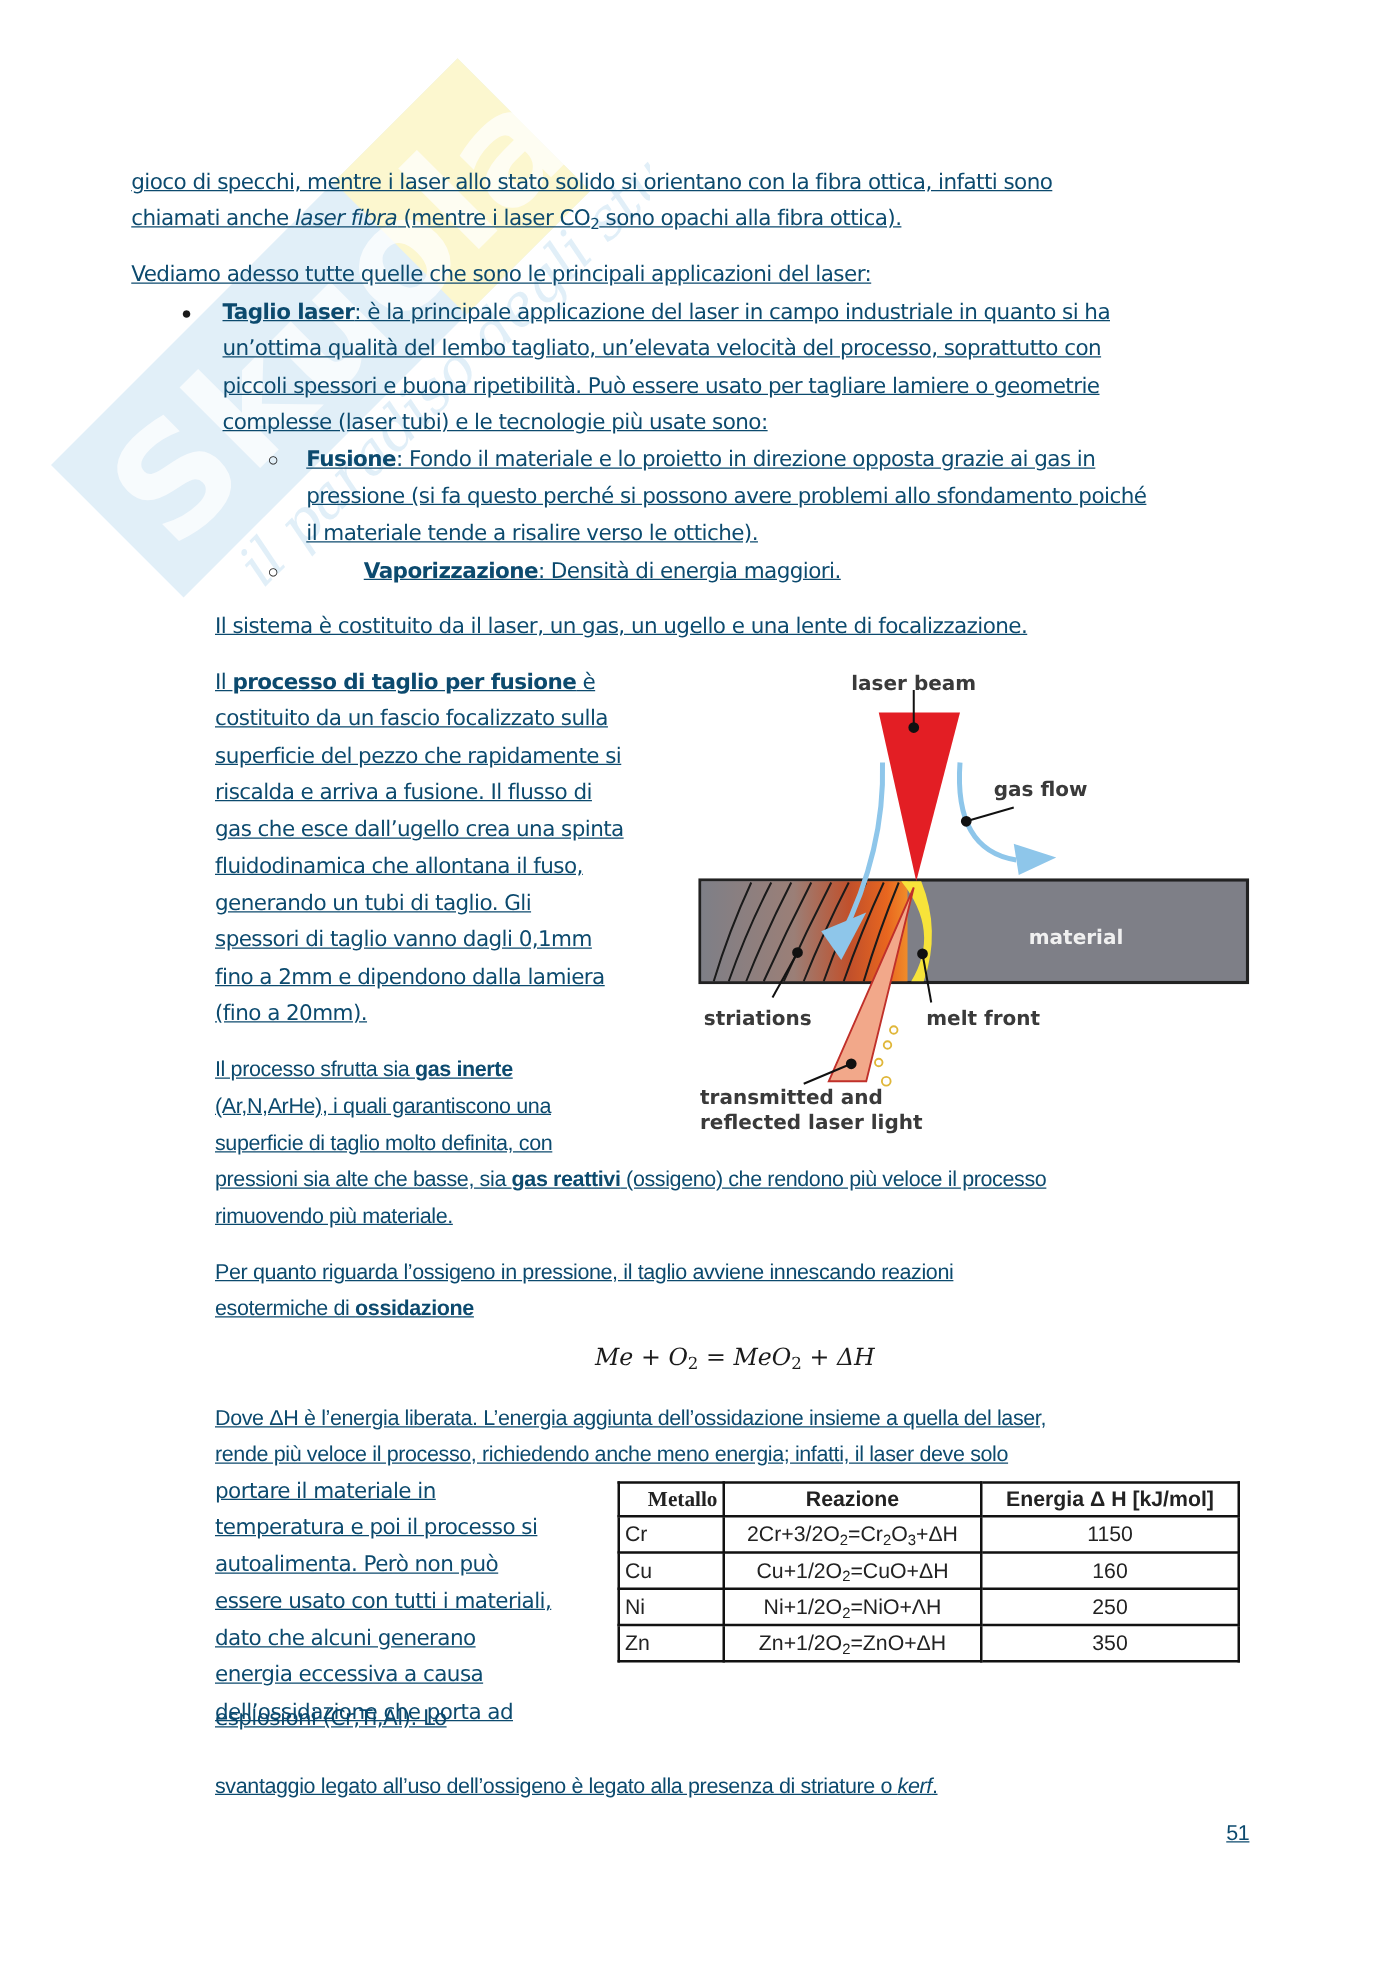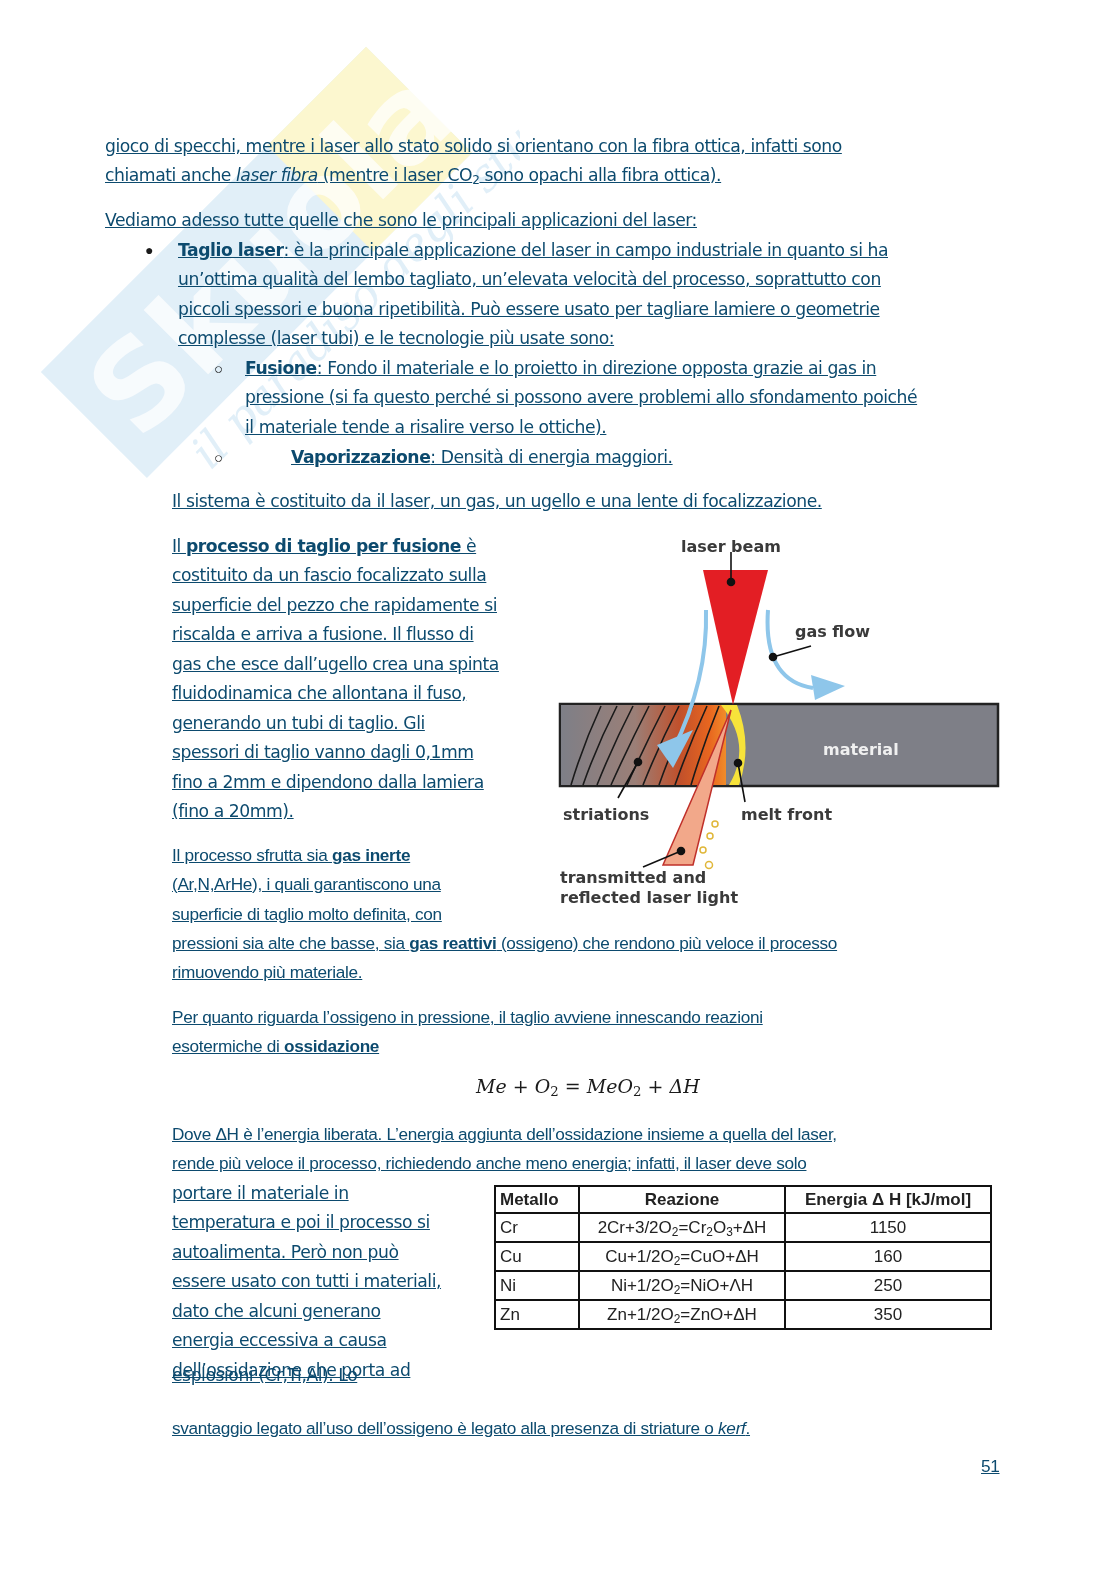--- a/index.html
+++ b/index.html
@@ -92,21 +92,21 @@
 <div class="txt" style="left:172px;top:1267px;">essere usato con tutti i materiali,</div>
 <div class="txt" style="left:172px;top:1297px;">dato che alcuni generano</div>
 <div class="txt" style="left:172px;top:1326px;">energia eccessiva a causa</div>
 <div class="txt" style="left:172px;top:1356px;">dell’ossidazione che porta ad</div>
 <div class="txt" style="left:172px;top:1361px;">esplosioni (Cr,Ti,Al). Lo</div>
 <div class="txt cond" style="left:172px;top:1414px;"><span>svantaggio legato all’uso dell’ossigeno è legato alla presenza di striature o </span><i>kerf</i><span>.</span></div>
 
 <table class="dh">
   <thead>
     <tr>
-      <th style="width:74px;text-align:left;">Metallo</th>
+      <th style="width:74px;text-align:right;font-family:Liberation Serif, serif;">Metallo</th>
       <th class="c" style="width:196px;">Reazione</th>
       <th class="c" style="width:196px;">Energia Δ H [kJ/mol]</th>
     </tr>
   </thead>
   <tbody id="tbody">
       <tr>
         <td>Cr</td>
         <td class="c"><span>2Cr+3/2O</span><sub>2</sub><span>=Cr</span><sub>2</sub><span>O</span><sub>3</sub><span>+ΔH</span></td>
         <td class="c">1150</td>
       </tr>

